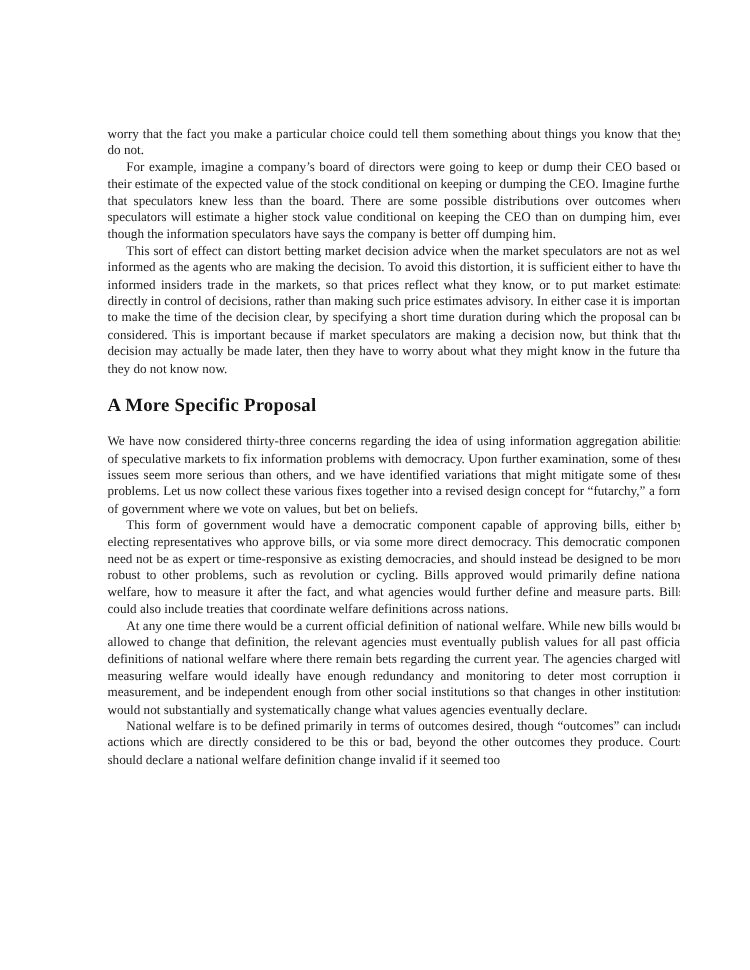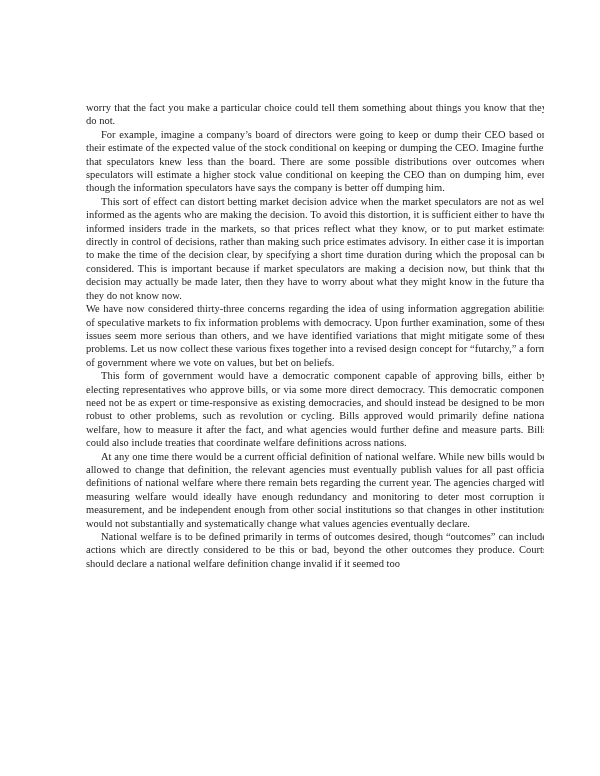--- a/index.html
+++ b/index.html
@@ -56,20 +56,21 @@
   }
 </style>
 </head>
 <body>
 
 <div class="page">
   <main class="text-block" id="content">
       <p class="para">worry that the fact you make a particular choice could tell them something about things you know that they do not.</p>
       <p class="para indent">For example, imagine a company’s board of directors were going to keep or dump their CEO based on their estimate of the expected value of the stock conditional on keeping or dumping the CEO. Imagine further that speculators knew less than the board. There are some possible distributions over outcomes where speculators will estimate a higher stock value conditional on keeping the CEO than on dumping him, even though the information speculators have says the company is better off dumping him.</p>
       <p class="para indent">This sort of effect can distort betting market decision advice when the market speculators are not as well informed as the agents who are making the decision. To avoid this distortion, it is sufficient either to have the informed insiders trade in the markets, so that prices reflect what they know, or to put market estimates directly in control of decisions, rather than making such price estimates advisory. In either case it is important to make the time of the decision clear, by specifying a short time duration during which the proposal can be considered. This is important because if market speculators are making a decision now, but think that the decision may actually be made later, then they have to worry about what they might know in the future that they do not know now.</p>
+      <h2 class="section-heading">A More Specific Proposal</h2>
       <p class="para">We have now considered thirty-three concerns regarding the idea of using information aggregation abilities of speculative markets to fix information problems with democracy. Upon further examination, some of these issues seem more serious than others, and we have identified variations that might mitigate some of these problems. Let us now collect these various fixes together into a revised design concept for “futarchy,” a form of government where we vote on values, but bet on beliefs.</p>
       <p class="para indent">This form of government would have a democratic component capable of approving bills, either by electing representatives who approve bills, or via some more direct democracy. This democratic component need not be as expert or time-responsive as existing democracies, and should instead be designed to be more robust to other problems, such as revolution or cycling. Bills approved would primarily define national welfare, how to measure it after the fact, and what agencies would further define and measure parts. Bills could also include treaties that coordinate welfare definitions across nations.</p>
       <p class="para indent">At any one time there would be a current official definition of national welfare. While new bills would be allowed to change that definition, the relevant agencies must eventually publish values for all past official definitions of national welfare where there remain bets regarding the current year. The agencies charged with measuring welfare would ideally have enough redundancy and monitoring to deter most corruption in measurement, and be independent enough from other social institutions so that changes in other institutions would not substantially and systematically change what values agencies eventually declare.</p>
       <p class="para indent">National welfare is to be defined primarily in terms of outcomes desired, though “outcomes” can include actions which are directly considered to be this or bad, beyond the other outcomes they produce. Courts should declare a national welfare definition change invalid if it seemed too</p>
     </main>
   <footer class="page-footer">
     <span>25</span>
   </footer>
 </div>
 

